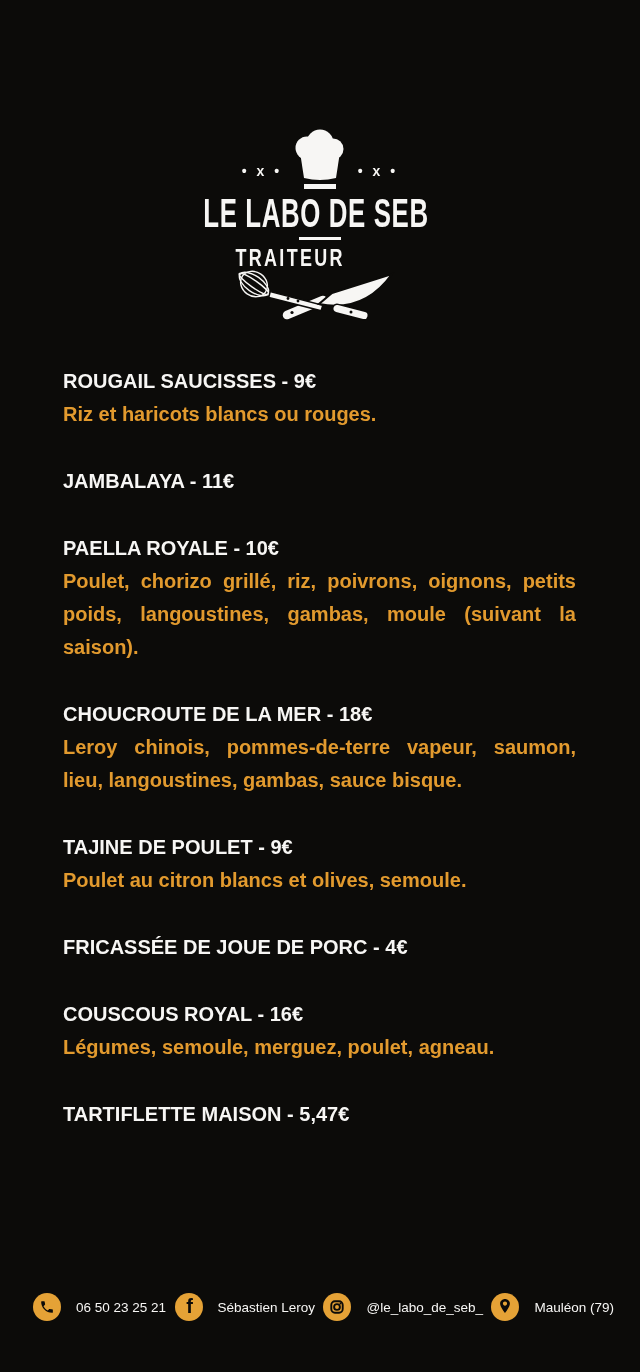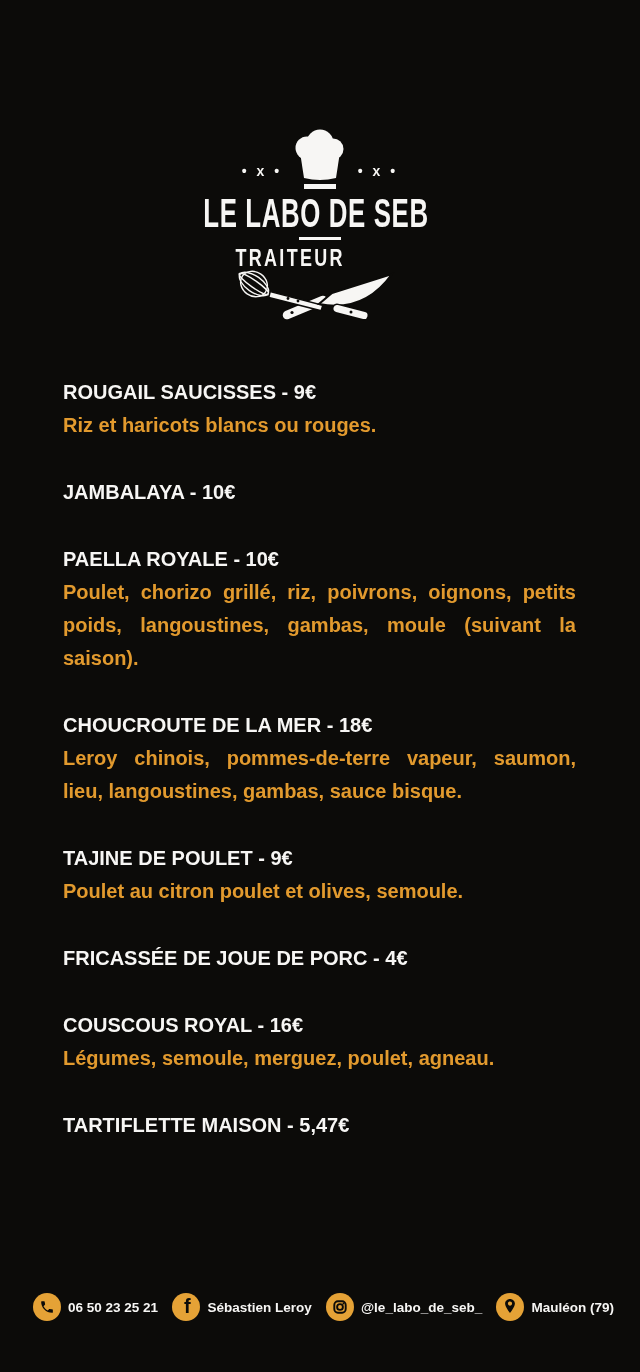--- a/index.html
+++ b/index.html
@@ -48,35 +48,35 @@
     display:inline-block;
     color:var(--white);font-size:23px;font-weight:700;
     letter-spacing:3px;white-space:nowrap;
     transform:scaleX(0.78);transform-origin:center;
   }
   .utensils{position:absolute;top:263px;left:50%;margin-left:-96px;}
   
   .menu{
     position:absolute;top:365px;left:63px;width:513px;
   }
-  .menu-item{margin:11px 0 34px 0;}
+  .menu-item{margin:0 0 34px 0;}
   .menu-item p{
     margin:0;font-size:20px;font-weight:700;line-height:33px;
   }
   .item-title{color:var(--white);}
   .item-desc{color:var(--orange);text-align:justify;}
   .menu-item p:empty{display:none;}
   
   .footer{
     position:absolute;top:1292px;left:33px;right:26px;height:30px;
     display:flex;justify-content:space-between;align-items:center;
   }
   .contact{display:flex;align-items:center;gap:7px;cursor:pointer;}
   .contact .label{
-    color:var(--white);font-size:13.5px;font-weight:700;white-space:nowrap;
+    color:var(--white);font-size:13.5px;font-weight:400;white-space:nowrap;margin-left:8px;
   }
   .icon-badge{width:28px;height:28px;flex:0 0 auto;}
   .fb-circle{
     width:28px;height:28px;border-radius:50%;
     background:var(--icon-orange);
     display:flex;align-items:center;justify-content:center;
   }
   .fb-circle span{
     color:var(--bg);font-size:20px;font-weight:700;
     transform:translate(1px,-1px);
@@ -138,37 +138,37 @@
   </div>
 
   <div class="menu">
 
     <div class="menu-item">
       <p class="item-title">ROUGAIL SAUCISSES - 9€</p>
       <p class="item-desc">Riz et haricots blancs ou rouges.</p>
     </div>
 
     <div class="menu-item">
-      <p class="item-title">JAMBALAYA - 10€</p>
+      <p class="item-title">JAMBALAYA - 11€</p>
 
     </div>
 
     <div class="menu-item">
       <p class="item-title">PAELLA ROYALE - 10€</p>
       <p class="item-desc">Poulet, chorizo grillé, riz, poivrons, oignons, petits poids, langoustines, gambas, moule (suivant la saison).</p>
     </div>
 
     <div class="menu-item">
       <p class="item-title">CHOUCROUTE DE LA MER - 18€</p>
       <p class="item-desc">Leroy chinois, pommes-de-terre vapeur, saumon, lieu, langoustines, gambas, sauce bisque.</p>
     </div>
 
     <div class="menu-item">
       <p class="item-title">TAJINE DE POULET - 9€</p>
-      <p class="item-desc">Poulet au citron poulet et olives, semoule.</p>
+      <p class="item-desc">Poulet au citron blancs et olives, semoule.</p>
     </div>
 
     <div class="menu-item">
       <p class="item-title">FRICASSÉE DE JOUE DE PORC - 4€</p>
     </div>
 
     <div class="menu-item">
       <p class="item-title">COUSCOUS ROYAL - 16€</p>
       <p class="item-desc">Légumes, semoule, merguez, poulet, agneau.</p>
     </div>

